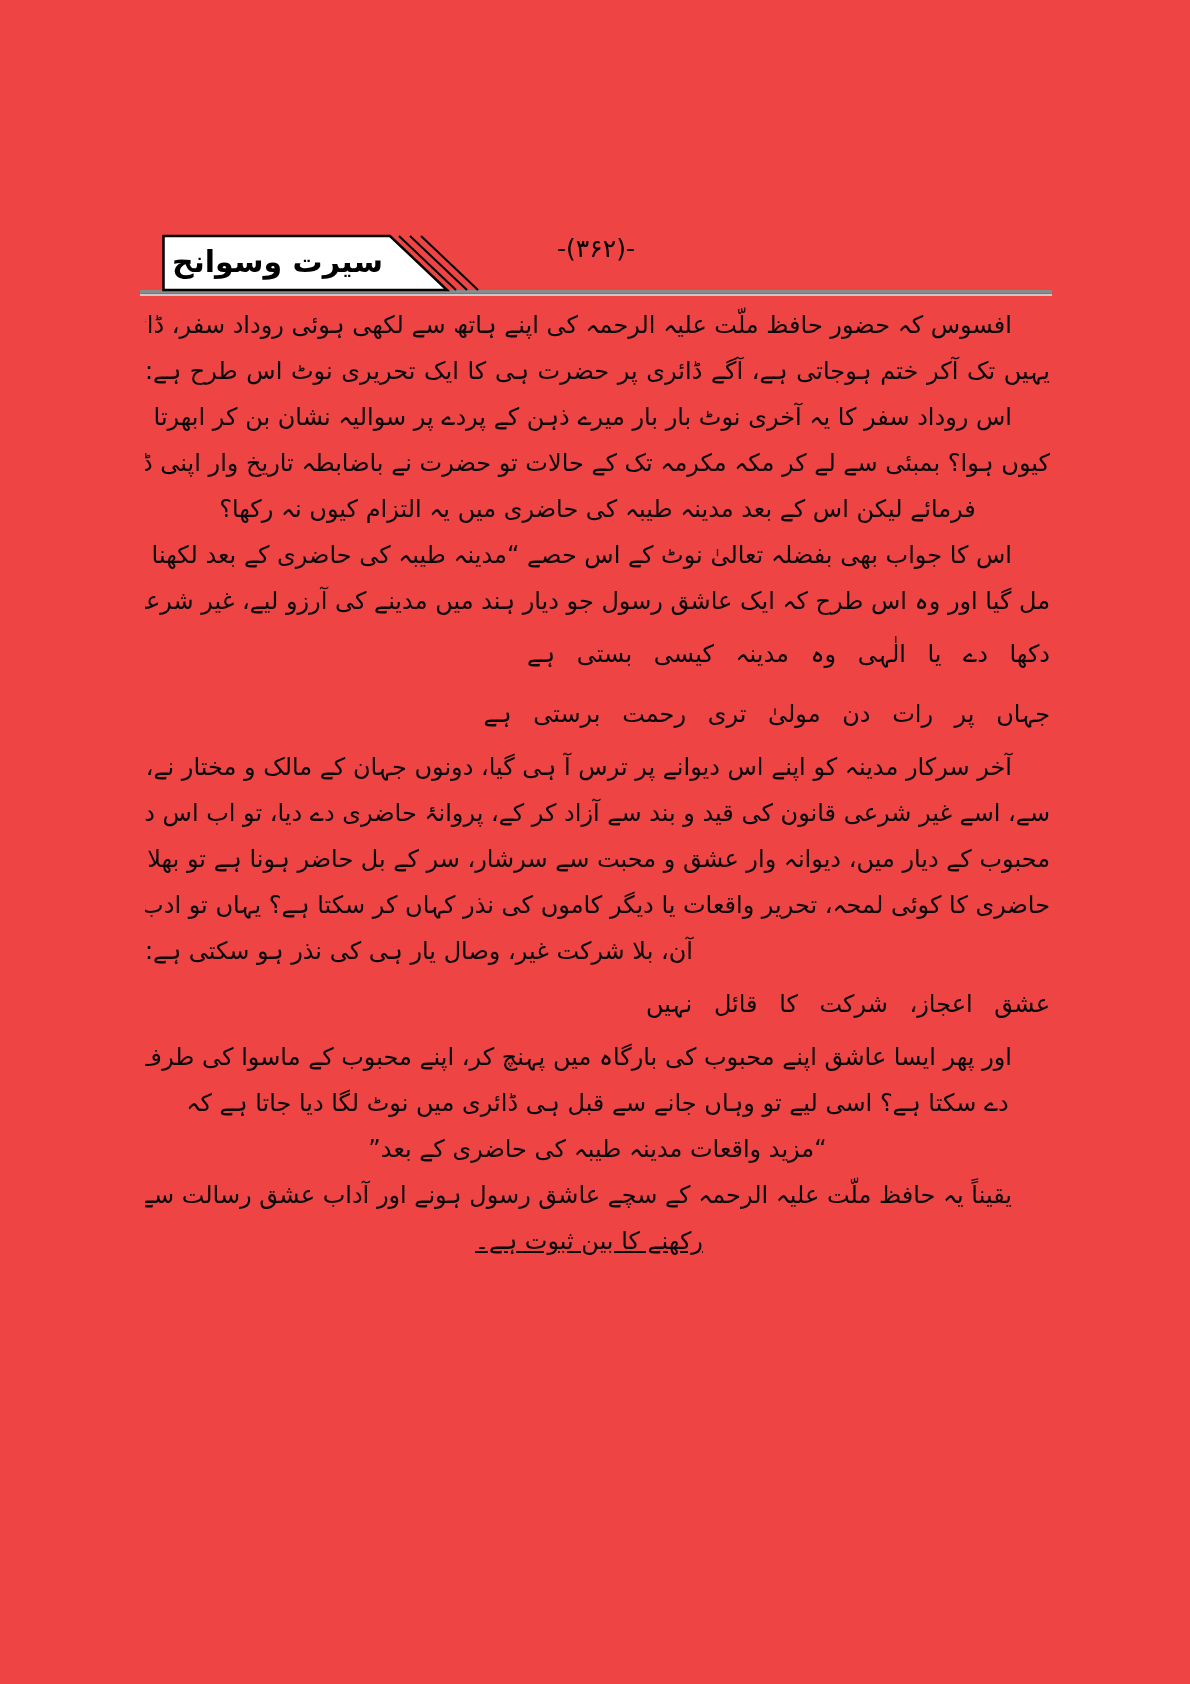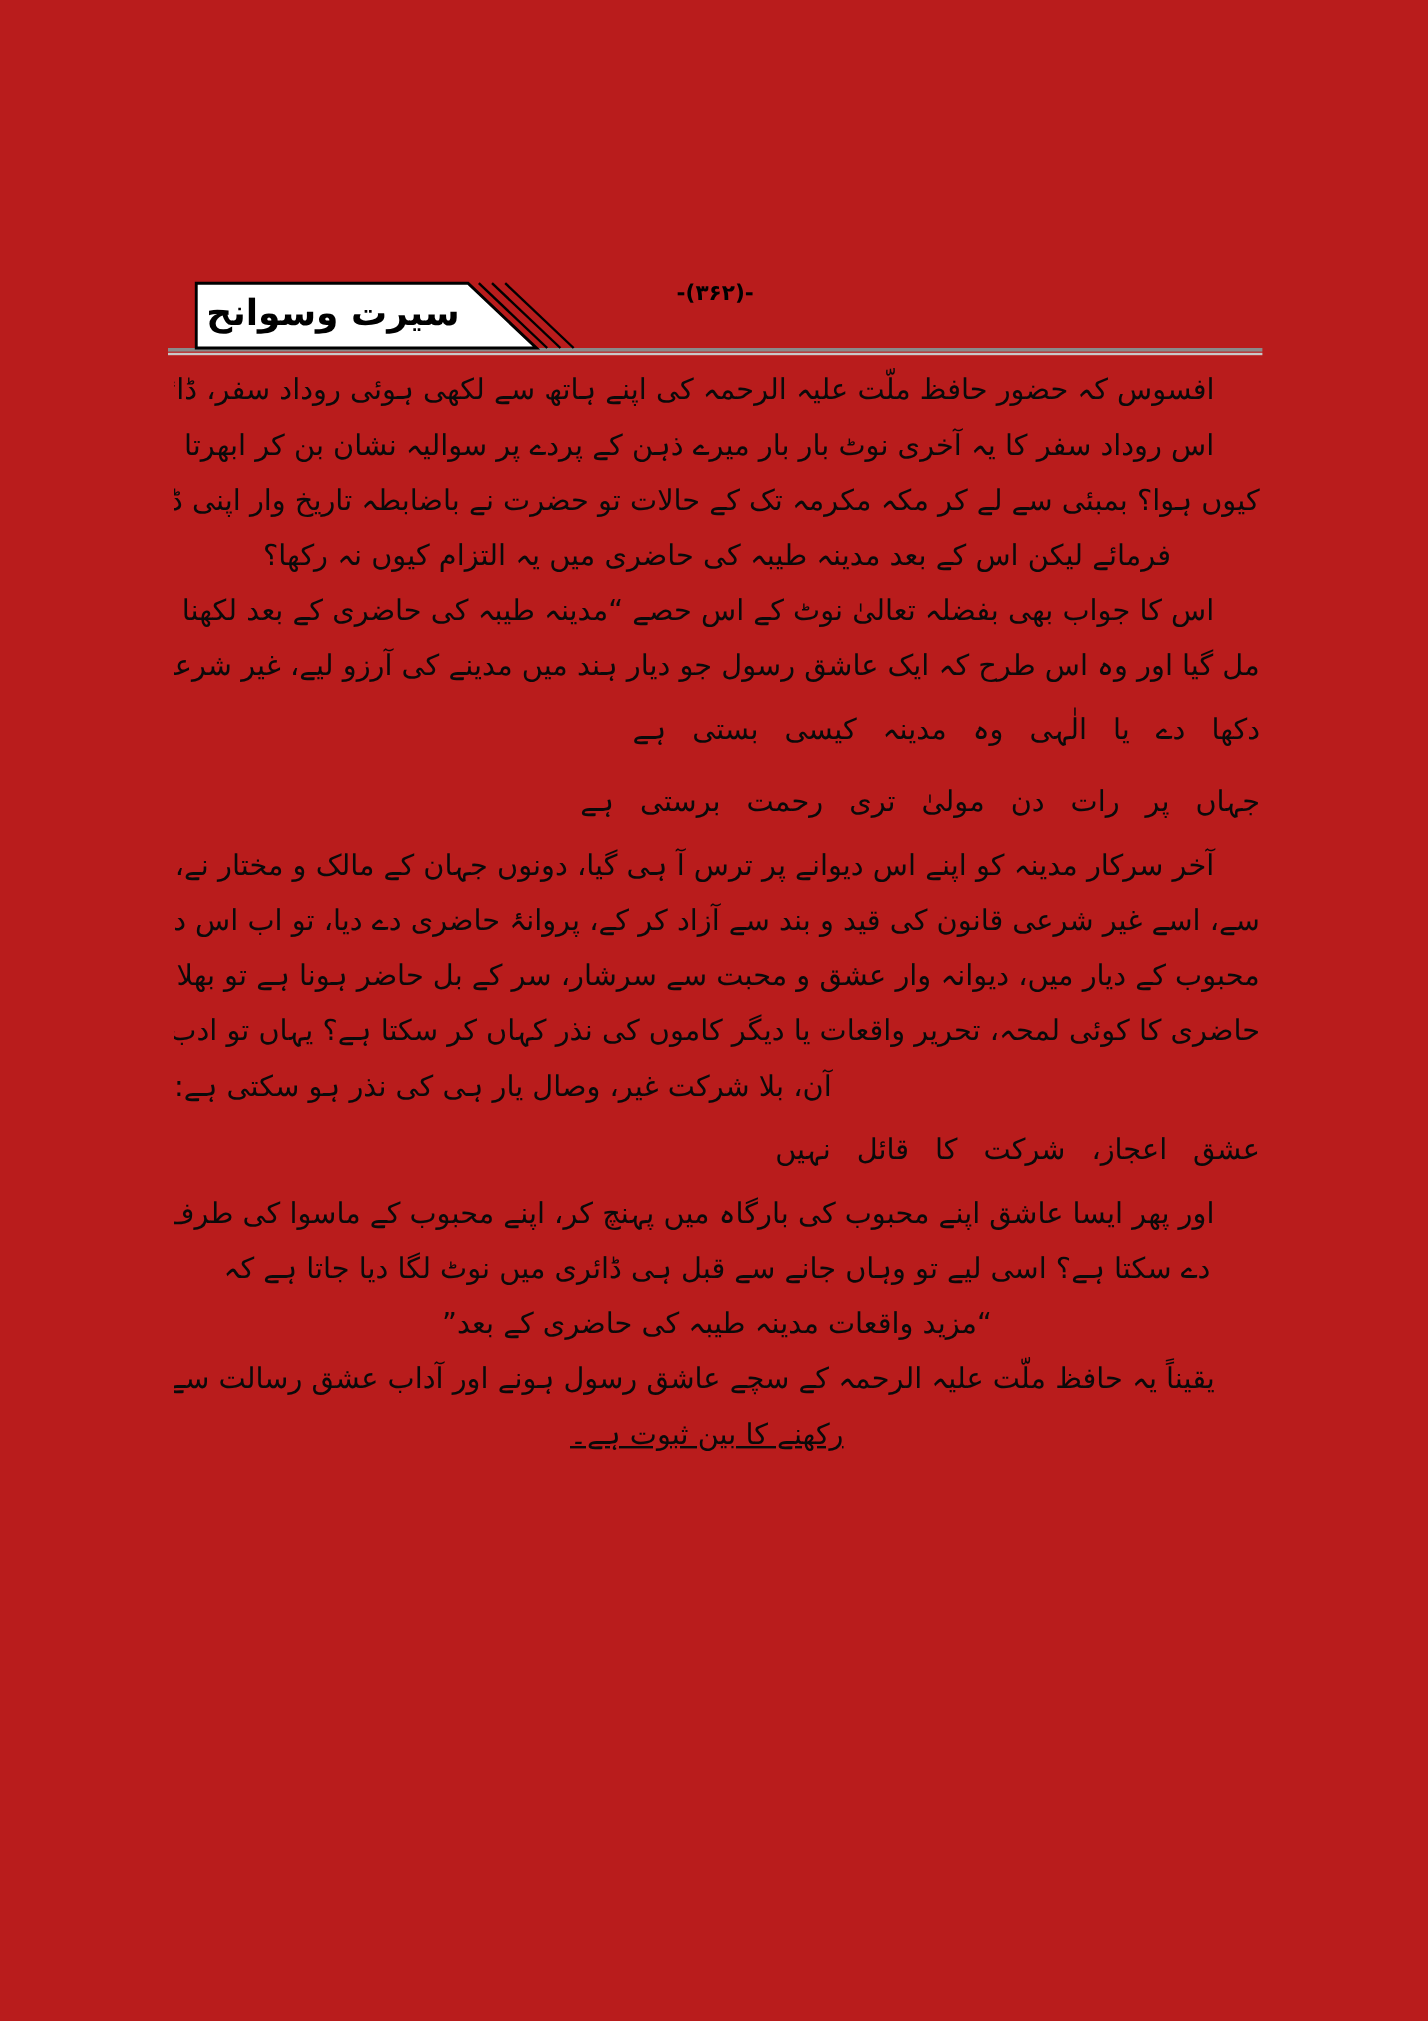--- a/index.html
+++ b/index.html
@@ -2,21 +2,21 @@
 <html lang="ur"><head>
 <meta charset="utf-8">
 <style>
   html,body{margin:0;padding:0;}
   body{
     width:1190px;height:1684px;
     background:#ffffff;color:#000;
     font-family:"DejaVu Sans",sans-serif;
     position:relative;overflow:hidden;
   }
-  .page{position:absolute;inset:0;background:#b91c1c;}
+  .page{position:absolute;inset:0;background:#ef4444;}
   
   .header{
     position:absolute;left:140px;top:226px;width:912px;height:70px;
     direction:rtl;
   }
   .header-rule{
     position:absolute;left:0;right:0;bottom:0;height:6px;
   }
   .header-rule .rule-dark{height:3px;background:#8a8a8a;}
   .header-rule .rule-light{height:2px;background:#c9c9c9;margin-top:1px;}
@@ -26,21 +26,21 @@
   .banner-right{right:28px;width:372px;}
   .banner-label{
     position:absolute;top:8px;height:50px;line-height:50px;
     font-size:30px;font-weight:bold;text-align:center;
     direction:rtl;white-space:nowrap;
   }
   .banner-left .banner-label{left:8px;width:215px;}
   .banner-right .banner-label{right:8px;width:225px;}
   .page-number{
     position:absolute;left:50%;top:8px;transform:translateX(-50%);
-    font-size:18px;font-weight:bold;direction:ltr;letter-spacing:1px;
+    font-size:25px;font-weight:normal;direction:ltr;letter-spacing:1px;
   }
   
   .body-text{
     position:absolute;left:145px;top:302px;width:905px;
     direction:rtl;font-size:24px;color:#0a0a0a;
   }
   .line{
     height:46px;line-height:46px;overflow:hidden;white-space:nowrap;
   }
   .line.justify{text-align:justify;text-align-last:justify;}
@@ -74,20 +74,21 @@
       </svg>
       <div class="banner-label">سیرت وسوانح</div>
     </div>
 
 
     <div class="page-number">-(۳۶۲)-</div>
   </div>
 
   <div class="body-text">
       <div class="line indent">افسوس کہ حضور حافظ ملّت علیہ الرحمہ کی اپنے ہاتھ سے لکھی ہوئی روداد سفر، ڈائری کے چند اوراق میں</div>
+      <div class="line justify">یہیں تک آکر ختم ہوجاتی ہے، آگے ڈائری پر حضرت ہی کا ایک تحریری نوٹ اس طرح ہے:</div>
       <div class="line indent">اس روداد سفر کا یہ آخری نوٹ بار بار میرے ذہن کے پردے پر سوالیہ نشان بن کر ابھرتا رہا کہ ایسا</div>
       <div class="line justify">کیوں ہوا؟ بمبئی سے لے کر مکہ مکرمہ تک کے حالات تو حضرت نے باضابطہ تاریخ وار اپنی ڈائری میں نوٹ</div>
       <div class="line center">فرمائے لیکن اس کے بعد مدینہ طیبہ کی حاضری میں یہ التزام کیوں نہ رکھا؟</div>
       <div class="line indent">اس کا جواب بھی بفضلہ تعالیٰ نوٹ کے اس حصے “مدینہ طیبہ کی حاضری کے بعد لکھنا ہے” سے مجھے</div>
       <div class="line justify">مل گیا اور وہ اس طرح کہ ایک عاشق رسول جو دیار ہند میں مدینے کی آرزو لیے، غیر شرعی قانون کی قید میں پڑا ہوا،</div>
       <div class="line verse">دکھا دے یا الٰہی وہ مدینہ کیسی بستی ہے</div>
       <div class="line verse">جہاں پر رات دن مولیٰ تری رحمت برستی ہے</div>
       <div class="line indent">آخر سرکار مدینہ کو اپنے اس دیوانے پر ترس آ ہی گیا، دونوں جہان کے مالک و مختار نے، اپنے اختیار بالا</div>
       <div class="line justify">سے، اسے غیر شرعی قانون کی قید و بند سے آزاد کر کے، پروانۂ حاضری دے دیا، تو اب اس دیوانے کو اپنے اسی</div>
       <div class="line justify">محبوب کے دیار میں، دیوانہ وار عشق و محبت سے سرشار، سر کے بل حاضر ہونا ہے تو بھلا دیار حبیب کی اس</div>

